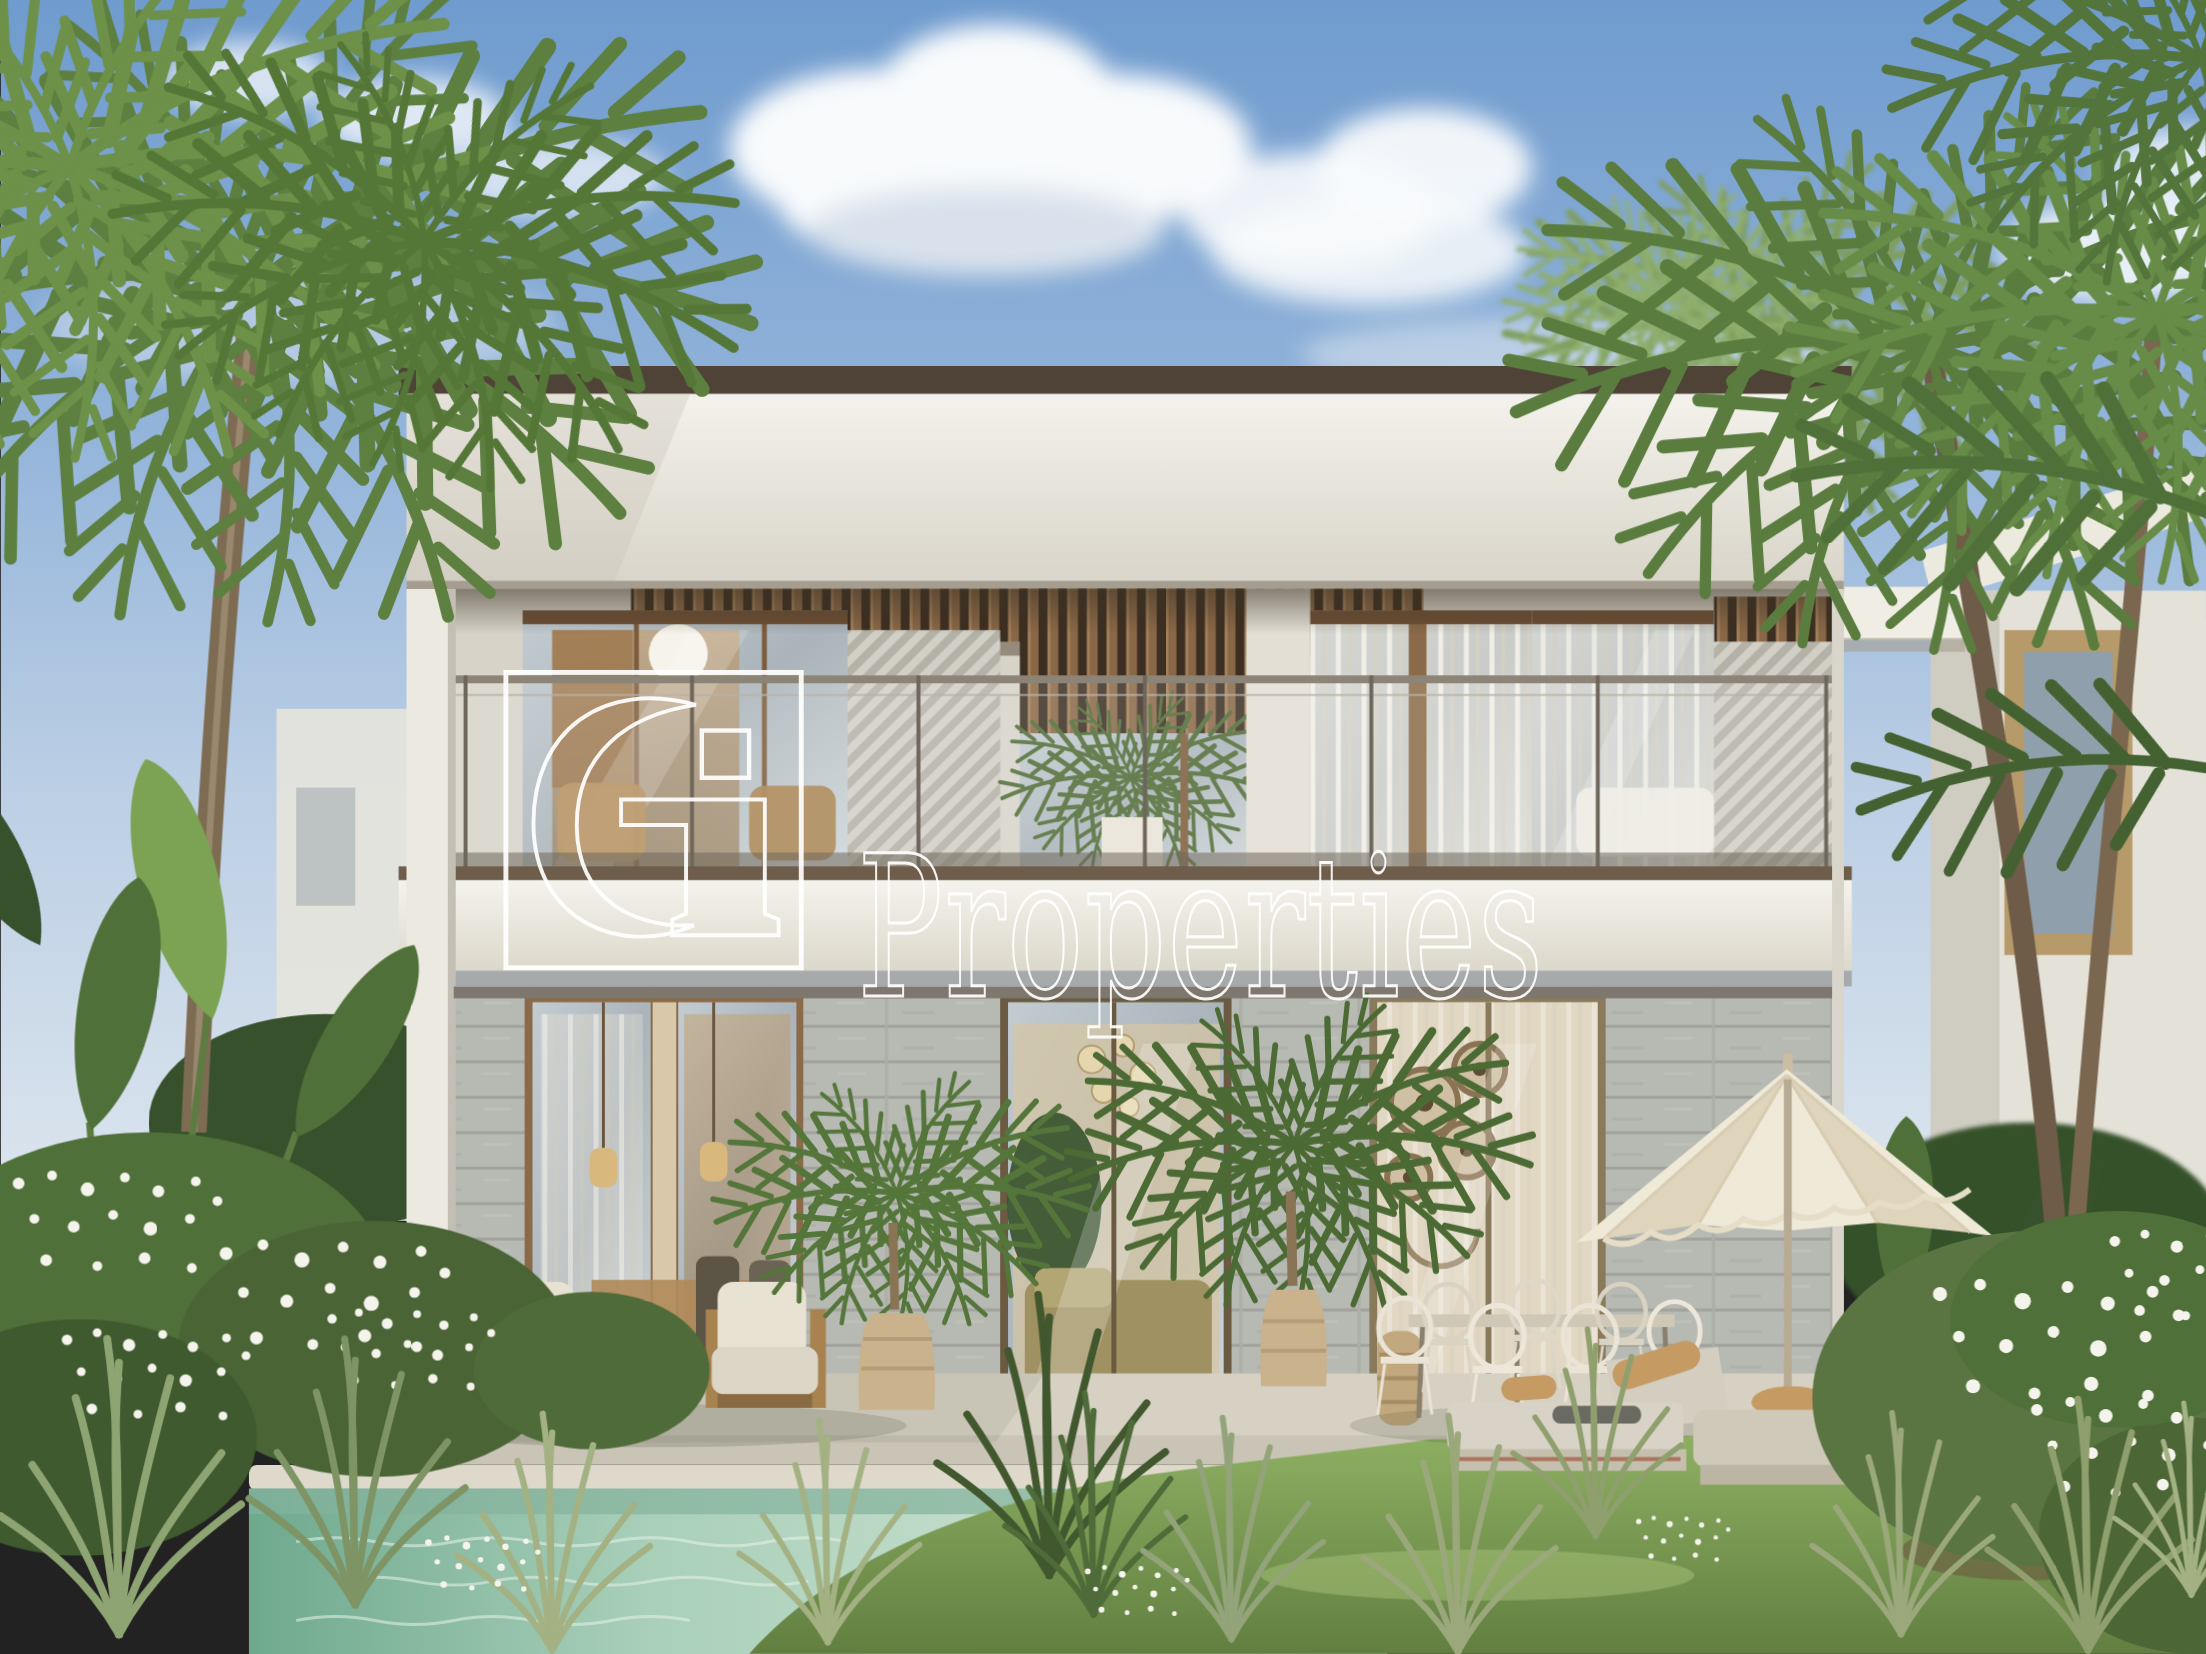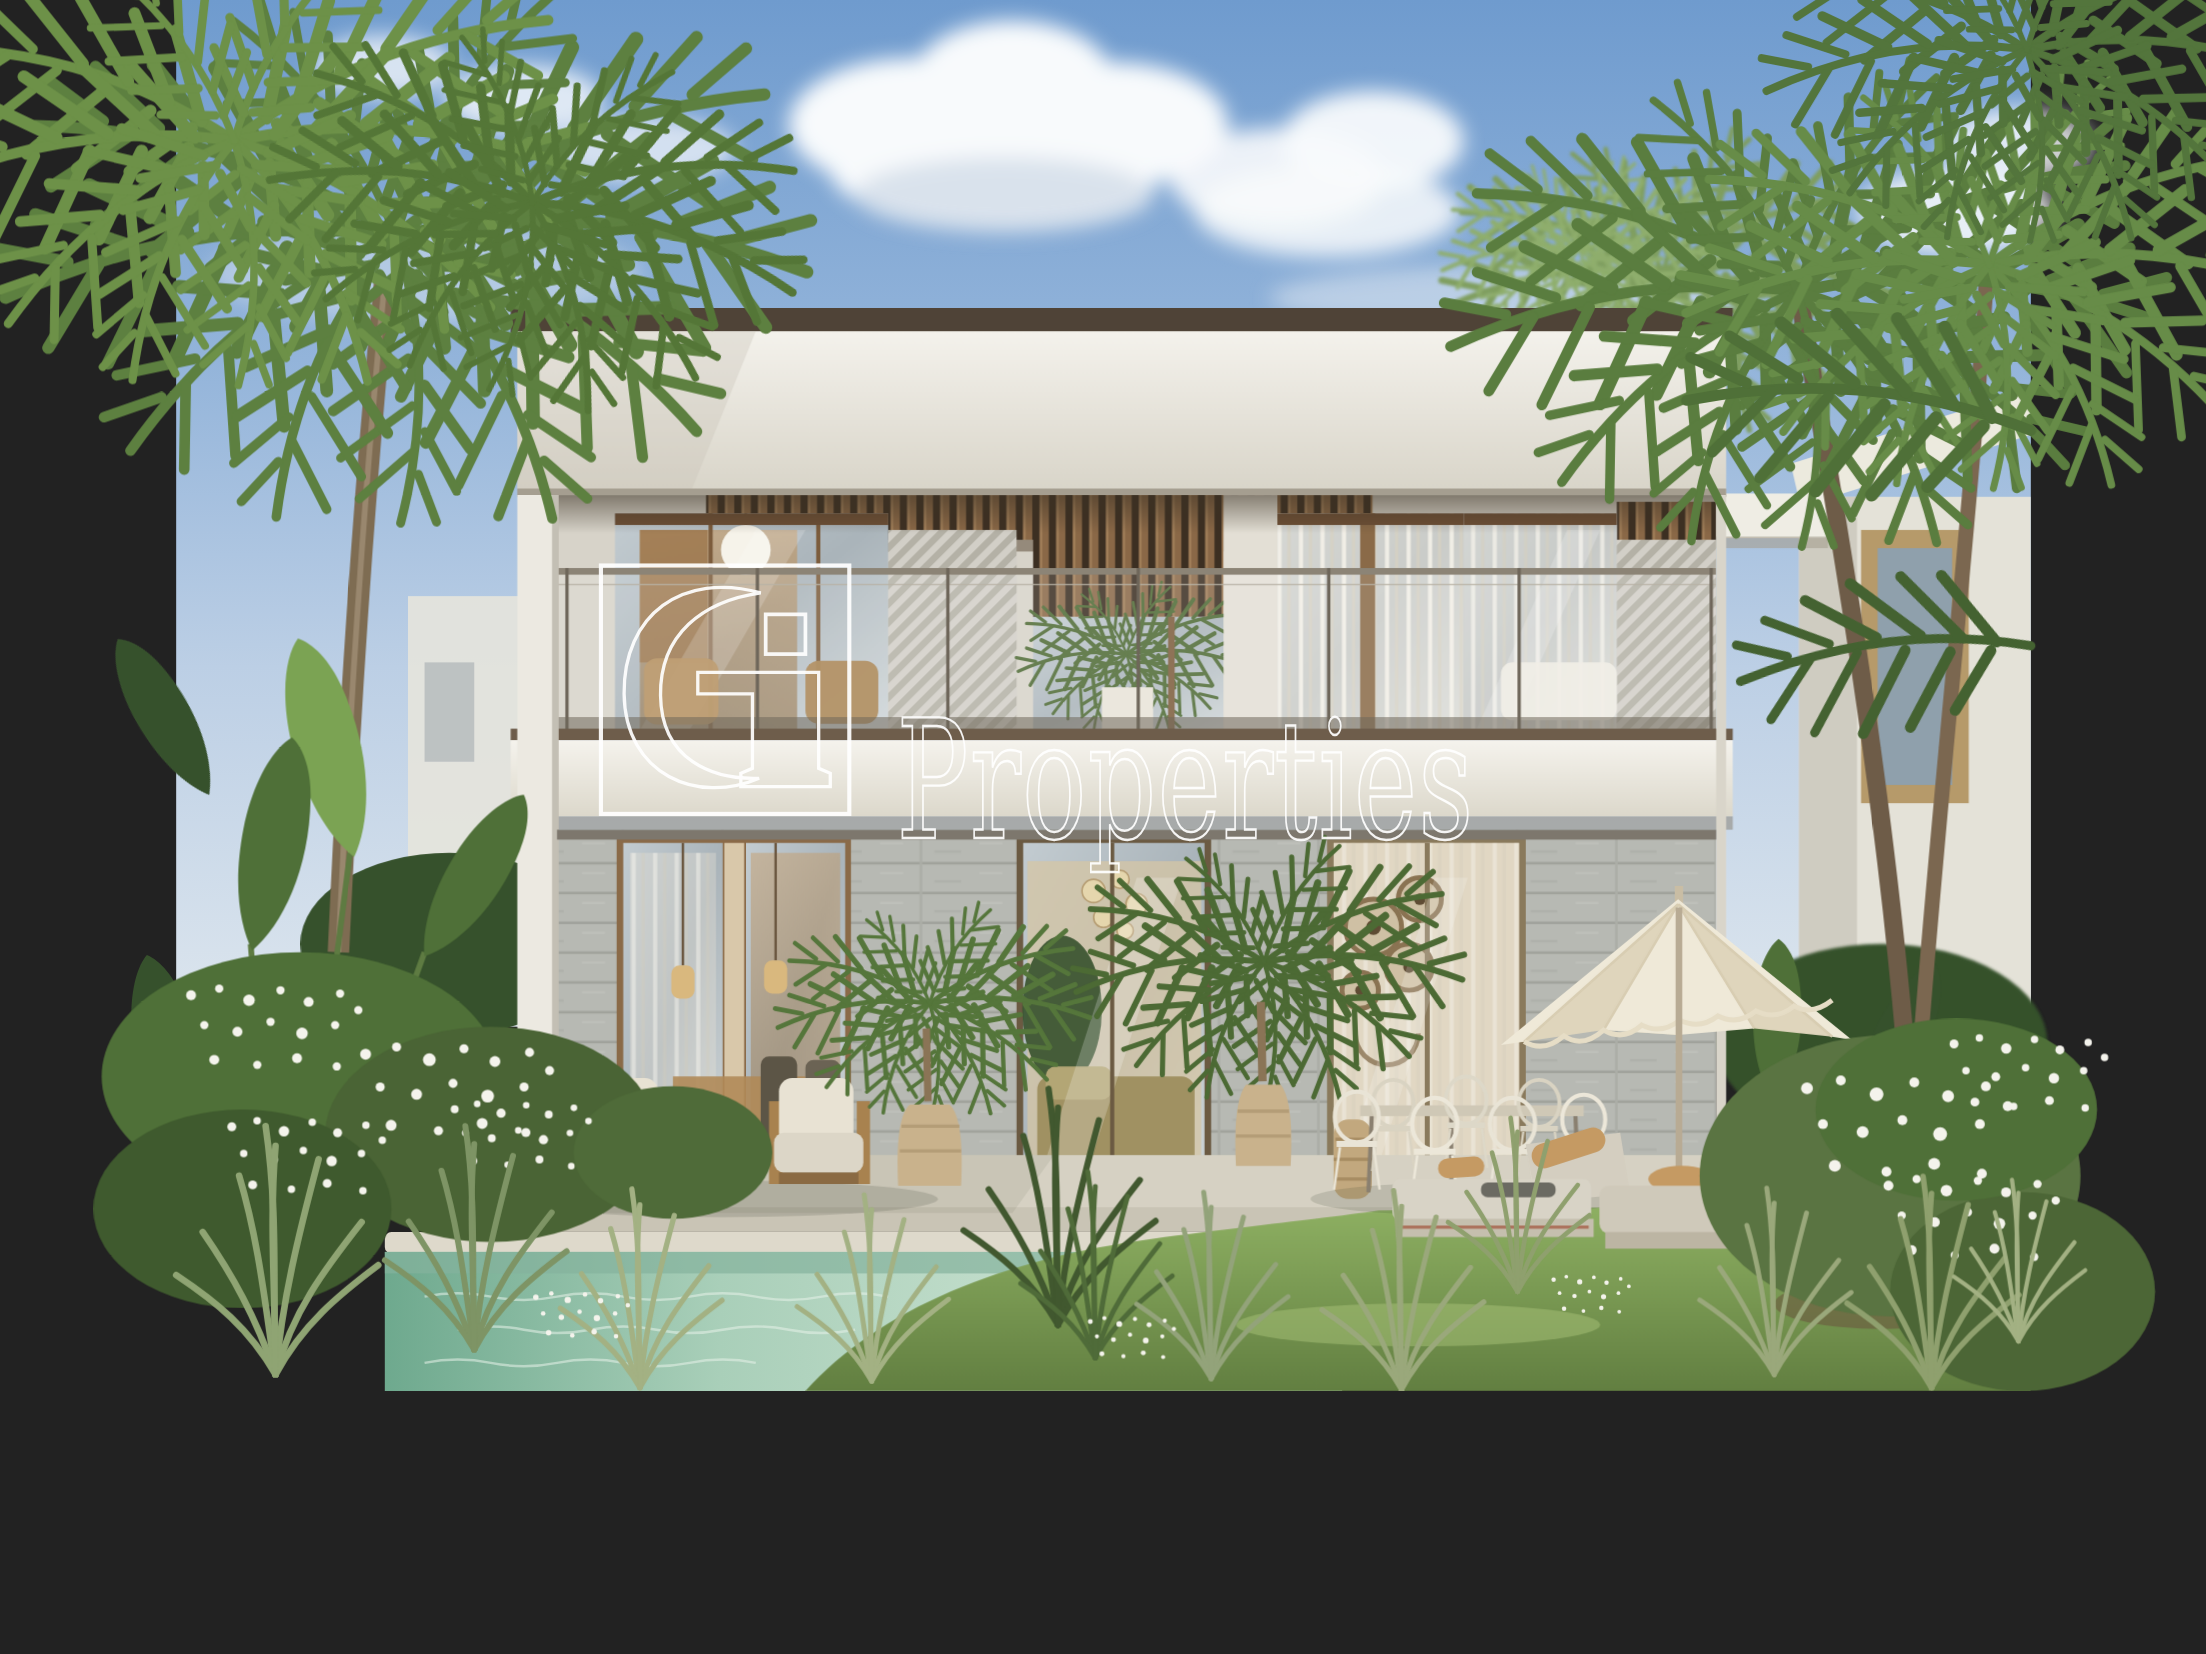--- a/index.html
+++ b/index.html
@@ -1,16 +1,16 @@
 <!DOCTYPE html>
 <html style="--sky_top: #6f9bce; --sky_low: #dde6ee; --cloud: #f8fafc; --foliage_dark: #36512c; --foliage: #4f7038; --foliage_light: #7ba353; --trunk: #7e6c52; --facade: #ece9e1; --facade_shade: #d8d4c8; --roof_edge: #4f4337; --wood: #8a6847; --stone: #b7b9b3; --glass: #b6bfc6; --curtain: #e9e4d7; --slab: #f0eee6; --pool: #a9cfb9; --pool_deep: #6ea98e; --coping: #ded9cb; --lawn: #8fb163; --lawn_deep: #627f41; --grass_olive: #9aa87b; --cream: #e8e2d3; --cushion_tan: #c59a63; --umbrella: #efe9d8; --umbrella_shade: #dfd5bc; --watermark: #ffffff;"><head>
 <meta charset="utf-8">
 <style>
   html,body{margin:0;padding:0;background:#222;}
-  .stage{width:2207px;height:1391px;position:relative;overflow:hidden;
+  .stage{width:2207px;height:1654px;position:relative;overflow:hidden;
          font-family:"DejaVu Serif", serif;}
   svg{display:block;width:100%;height:100%;}
   
   .f-cloud{fill:var(--cloud,#f8fafc);}
   .f-fol-d{fill:var(--foliage_dark,#36512c);}
   .f-fol{fill:var(--foliage,#4f7038);}
   .f-fol-l{fill:var(--foliage_light,#7ba353);}
   .f-wall{fill:var(--facade,#ece9e1);}
   .f-cream{fill:var(--cream,#e8e2d3);}
   .f-tan{fill:var(--cushion_tan,#c59a63);}

